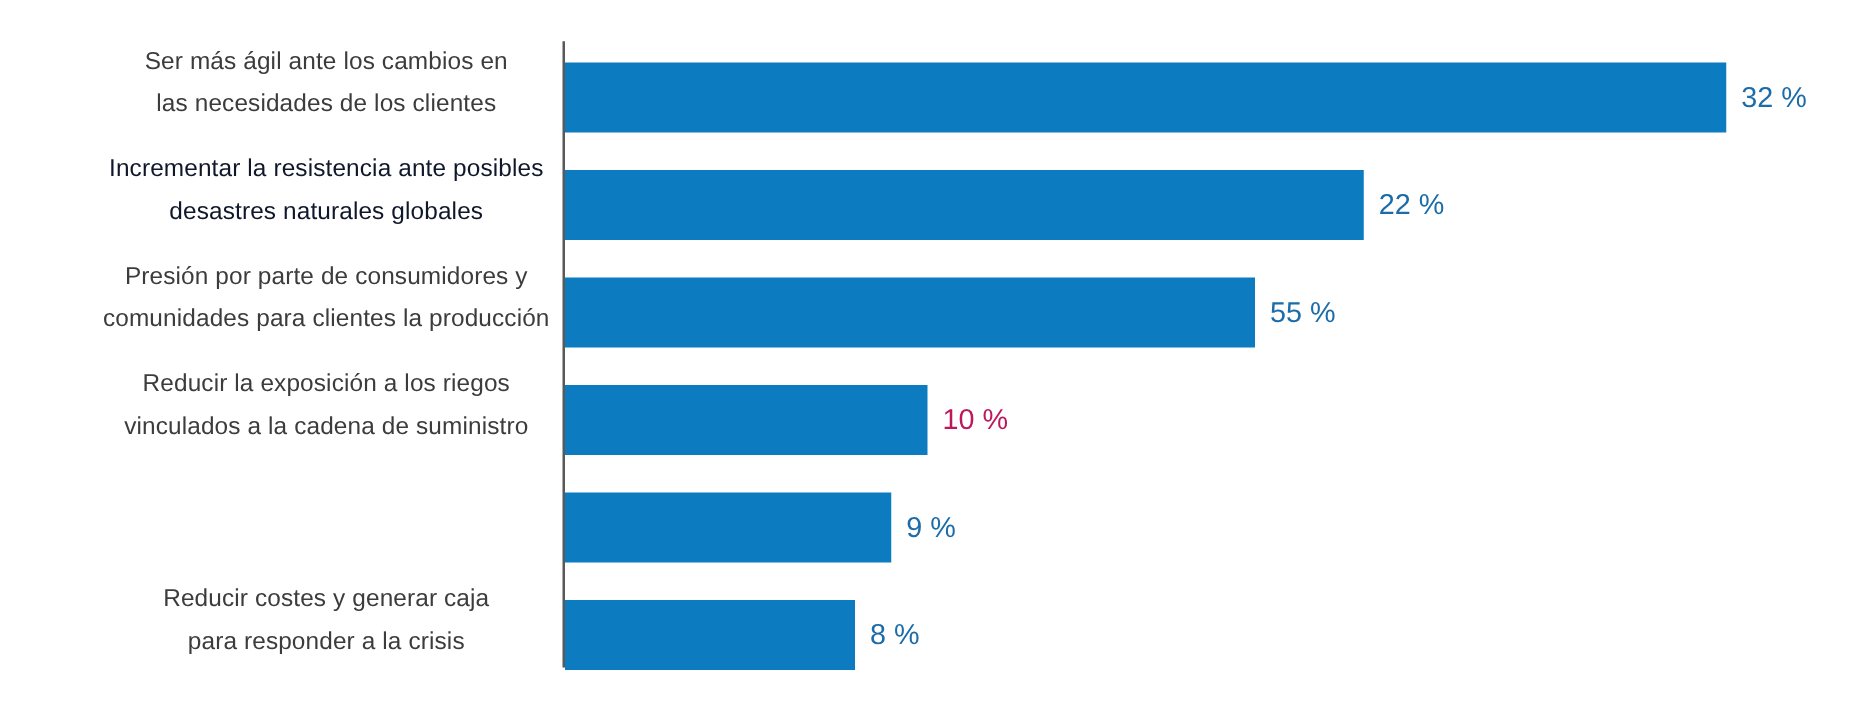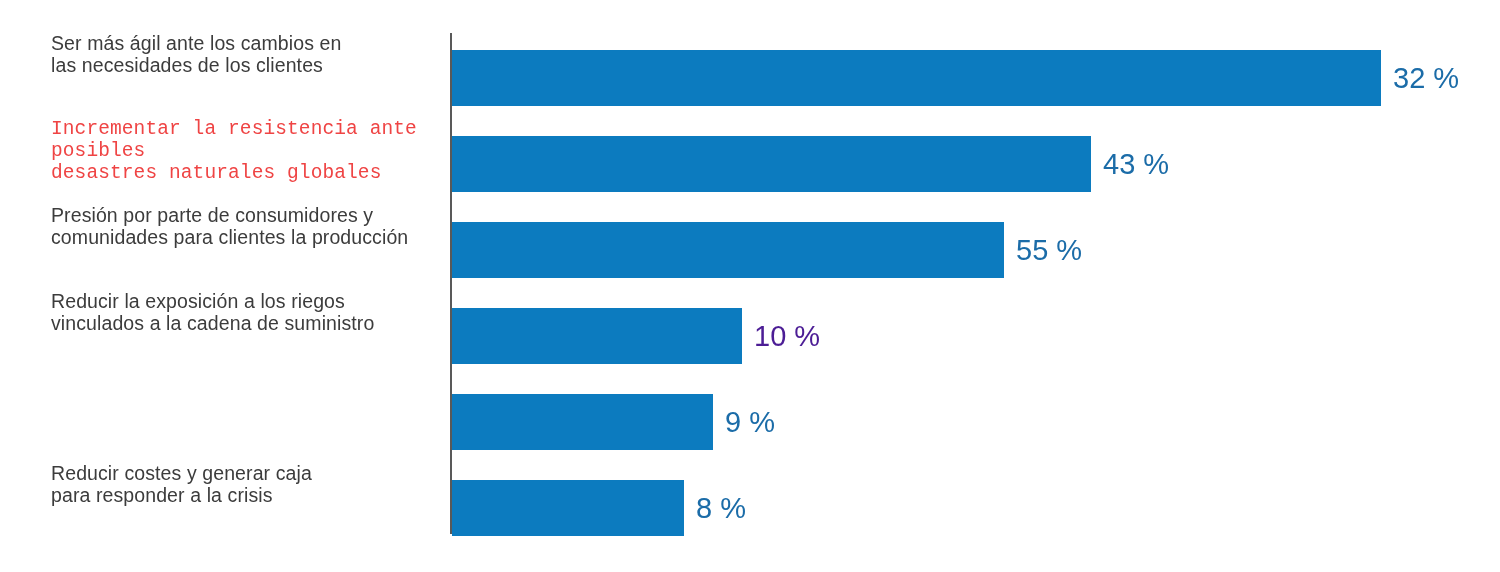--- a/index.html
+++ b/index.html
@@ -37,45 +37,45 @@
   .bar-row {
     position: absolute;
     left: 0;
     width: 1500px;
     height: 86px;
   }
   .cat-label {
     position: absolute;
     right: 1029px; 
     width: 420px;
-    text-align: left;
+    text-align: center;
     color: #3c3c3c;
     font-size: 19.5px;
-    line-height: 22px;
+    line-height: 34px;
     letter-spacing: 0.1px;
     white-space: pre-line;
   }
   .bar-track {
     position: absolute;
     left: 452px;
     height: 56px;
   }
   .bar {
     position: absolute;
     left: 0;
     top: 0;
     height: 56px;
     background: #0c7bbf;
   }
   .value-label {
     position: absolute;
     top: 50%;
     transform: translateY(-50%);
     color: #1b6ca8;
-    font-size: 29px;
+    font-size: 23px;
     line-height: 29px;
     white-space: nowrap;
   }
 </style>
 </head>
 <body>
 
 <div id="chart-root" style="background: rgb(255, 255, 255);">
   <div class="plot-area">
 
@@ -84,43 +84,43 @@
     <div class="bar-row" style="top:20px;">
       <div class="cat-label" style="top: 12px; color: rgb(60, 60, 60);">Ser más ágil ante los cambios en
 las necesidades de los clientes</div>
       <div class="bar-track" style="top: 30px; width: 1129px;">
         <div class="bar" style="width: 929px; background: rgb(12, 123, 191);"></div>
         <div class="value-label" style="left: 941px; color: rgb(27, 108, 168);">32 %</div>
       </div>
     </div>
 
     <div class="bar-row" style="top:106px;">
-      <div class="cat-label" style="top: 12px; color: #ef4444; font-family: Liberation Mono, monospace;">Incrementar la resistencia ante posibles
+      <div class="cat-label" style="top: 12px; color: #0f172a;">Incrementar la resistencia ante posibles
 desastres naturales globales</div>
       <div class="bar-track" style="top: 30px; width: 839px;">
         <div class="bar" style="width: 639px; background: rgb(12, 123, 191);"></div>
-        <div class="value-label" style="left: 651px; color: rgb(27, 108, 168);">43 %</div>
+        <div class="value-label" style="left: 651px; color: rgb(27, 108, 168);">22 %</div>
       </div>
     </div>
 
     <div class="bar-row" style="top:192px;">
       <div class="cat-label" style="top: 12px; color: rgb(60, 60, 60);">Presión por parte de consumidores y
 comunidades para clientes la producción</div>
       <div class="bar-track" style="top: 30px; width: 752px;">
         <div class="bar" style="width: 552px; background: rgb(12, 123, 191);"></div>
         <div class="value-label" style="left: 564px; color: rgb(27, 108, 168);">55 %</div>
       </div>
     </div>
 
     <div class="bar-row" style="top:278px;">
       <div class="cat-label" style="top: 12px; color: rgb(60, 60, 60);">Reducir la exposición a los riegos
 vinculados a la cadena de suministro</div>
       <div class="bar-track" style="top: 30px; width: 490px;">
         <div class="bar" style="width: 290px; background: rgb(12, 123, 191);"></div>
-        <div class="value-label" style="left: 302px; color: #4c1d95;">10 %</div>
+        <div class="value-label" style="left: 302px; color: #be185d;">10 %</div>
       </div>
     </div>
 
     <div class="bar-row" style="top:364px;">
       <div class="bar-track" style="top: 30px; width: 461px;">
         <div class="bar" style="width: 261px; background: rgb(12, 123, 191);"></div>
         <div class="value-label" style="left: 273px; color: rgb(27, 108, 168);">9 %</div>
       </div>
     </div>
 

